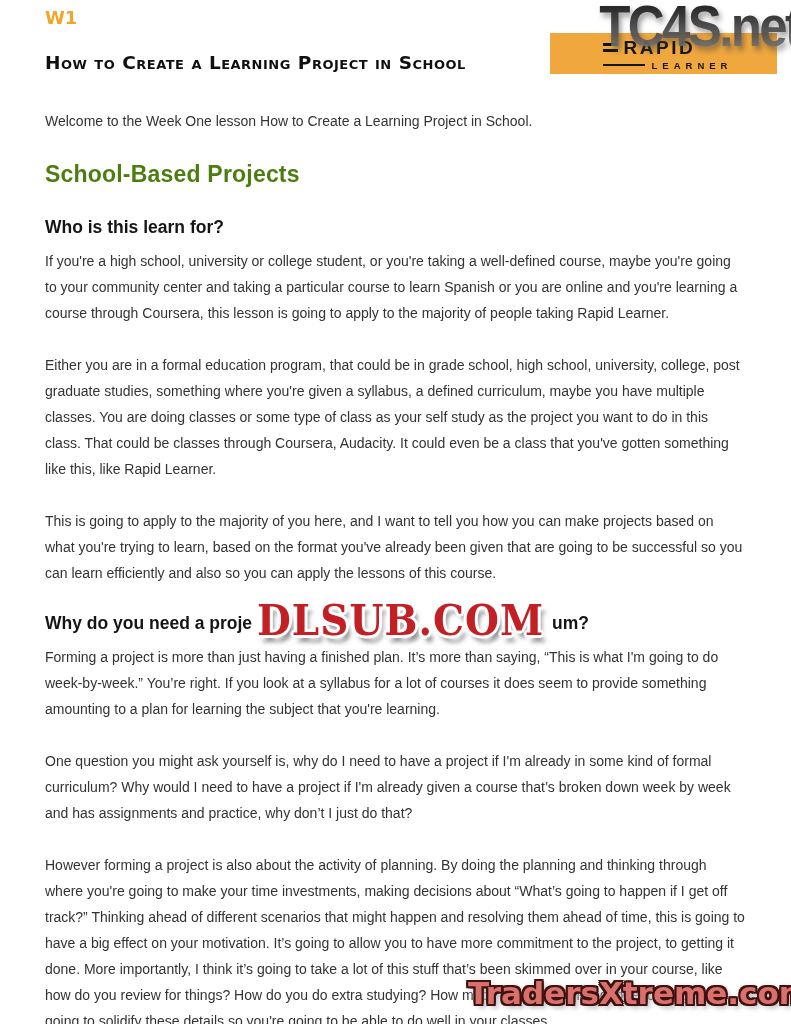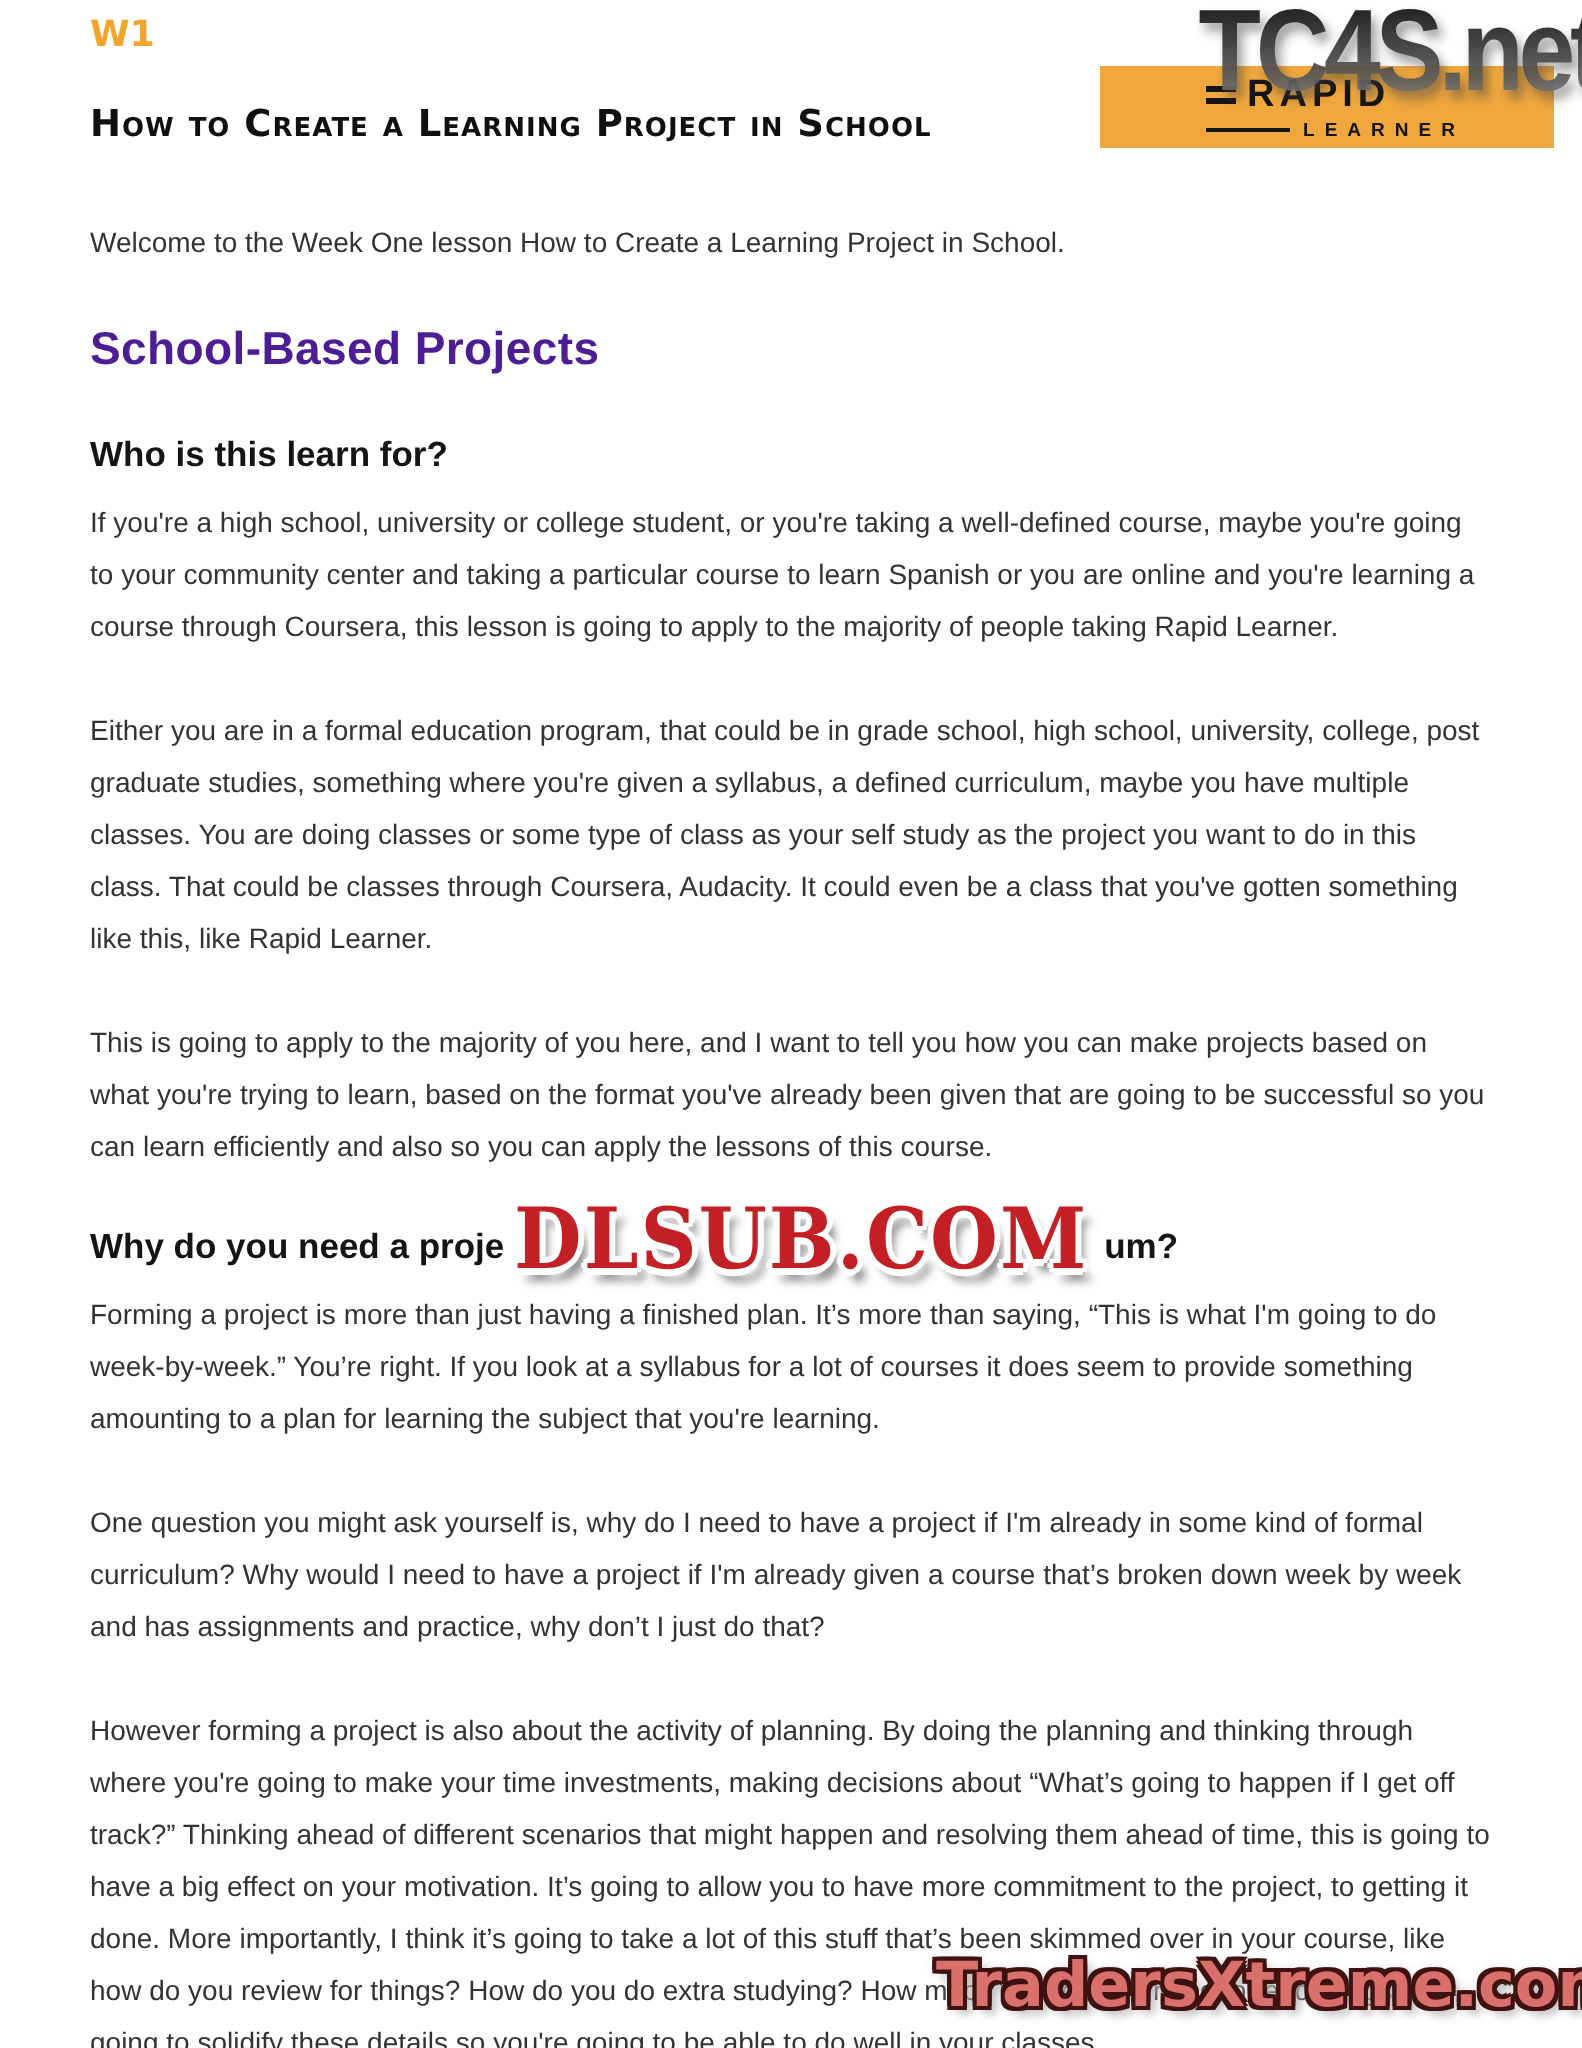--- a/index.html
+++ b/index.html
@@ -71,21 +71,21 @@
     white-space: nowrap;
   }
 
   
   .content {
     position: absolute; left: 45px; top: 108px; width: 701px;
     font-size: 14px; line-height: 26px; color: #333;
   }
   .content p { margin: 0 0 26px 0; }
   .content h1 {
-    font-size: 23px; line-height: 28px; color: #4c1d95;
+    font-size: 23px; line-height: 28px; color: #4d7c0f;
     margin: 12px 0 28px 0; font-weight: 700;
     letter-spacing: 0.2px;
   }
   .content h2 {
     font-size: 17.5px; line-height: 22px; color: #151515;
     margin: 0 0 10px 0; font-weight: 700;
   }
   .h2-wm { position: relative; white-space: nowrap; }
   .wm-spacer { display: inline-block; width: 300px; height: 1px; }
 

